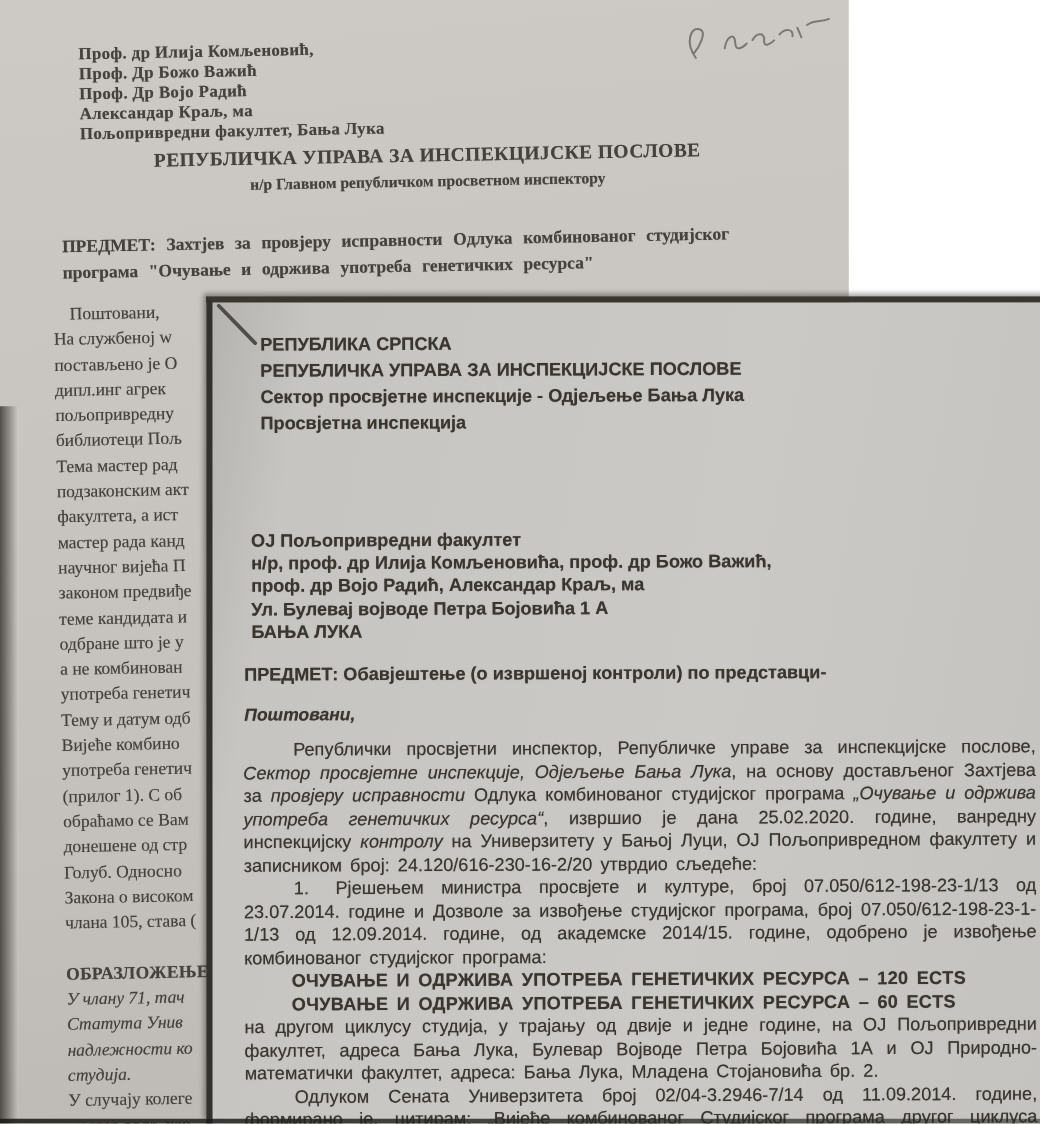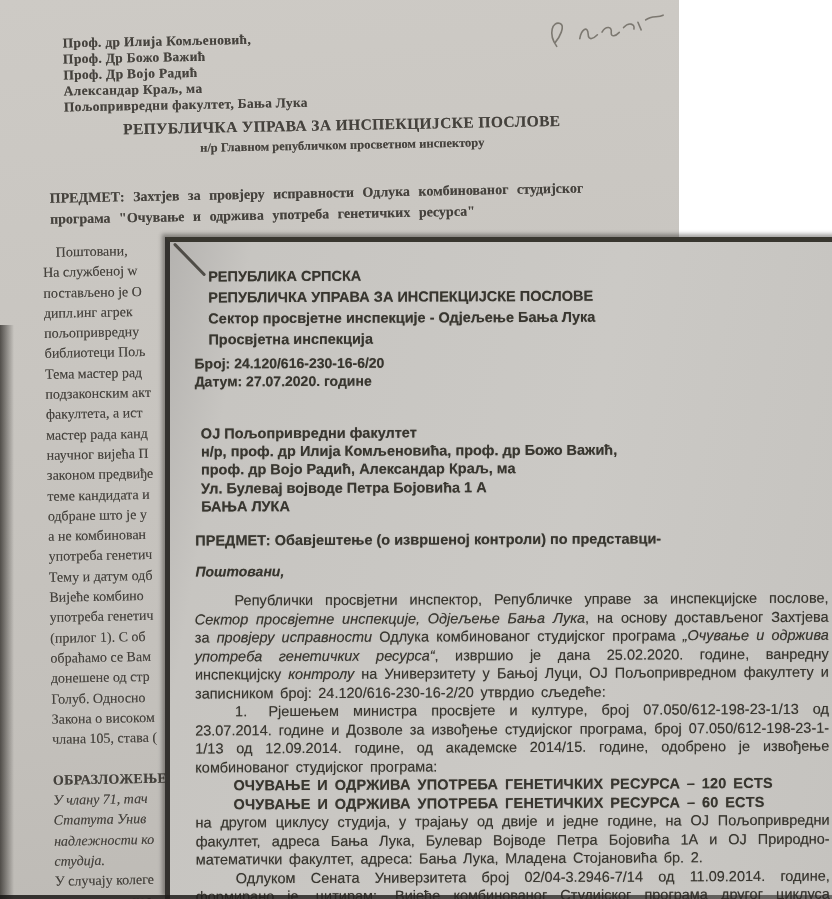--- a/index.html
+++ b/index.html
@@ -143,24 +143,20 @@
         <line x1="3" y1="2" x2="32" y2="32" stroke="#3d3a34" stroke-width="3" stroke-linecap="round" opacity="0.85"></line>
       </svg>
 
       <div class="d2-header">
           <div>РЕПУБЛИКА СРПСКА</div>
           <div>РЕПУБЛИЧКА УПРАВА ЗА ИНСПЕКЦИЈСКЕ ПОСЛОВЕ</div>
           <div>Сектор просвјетне инспекције - Одјељење Бања Лука</div>
           <div>Просвјетна инспекција</div>
         </div>
 
-      <div class="d2-ref">
-        <div>Број: 24.120/616-230-16-6/20</div>
-        <div>Датум: 27.07.2020. године</div>
-      </div>
 
       <div class="d2-recipient">
           <div>ОЈ Пољопривредни факултет</div>
           <div>н/р, проф. др Илија Комљеновића, проф. др Божо Важић,</div>
           <div>проф. др Војо Радић, Александар Краљ, ма</div>
           <div>Ул. Булевај војводе Петра Бојовића 1 А</div>
           <div>БАЊА  ЛУКА</div>
         </div>
 
       <div class="d2-subject">ПРЕДМЕТ: Обавјештење (о извршеној контроли) по представци-</div>

